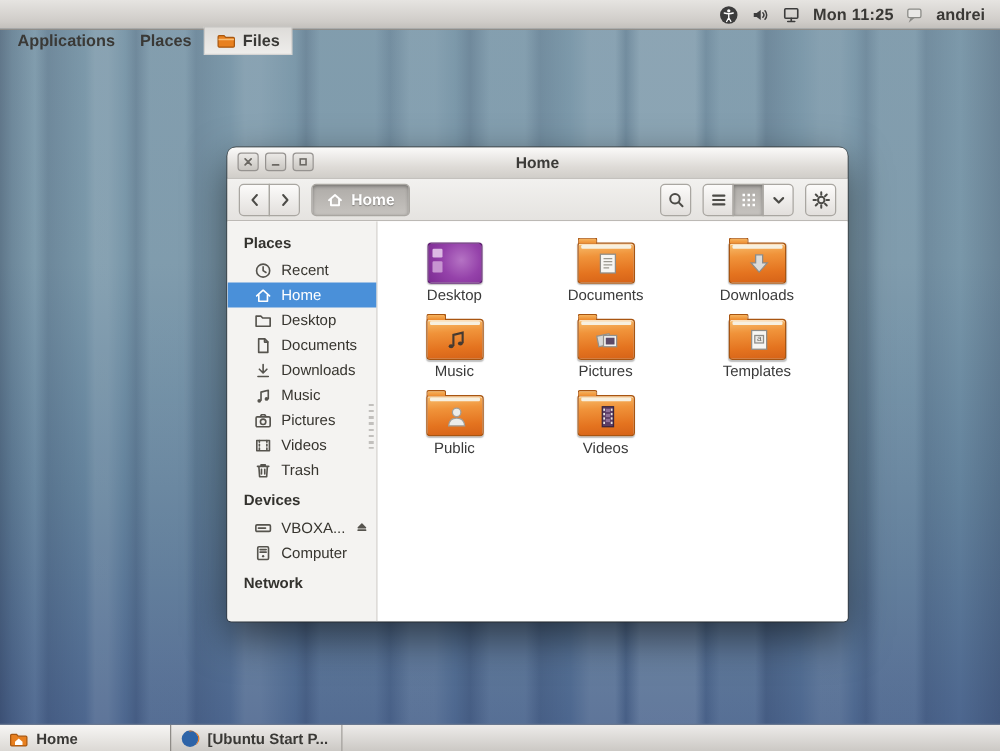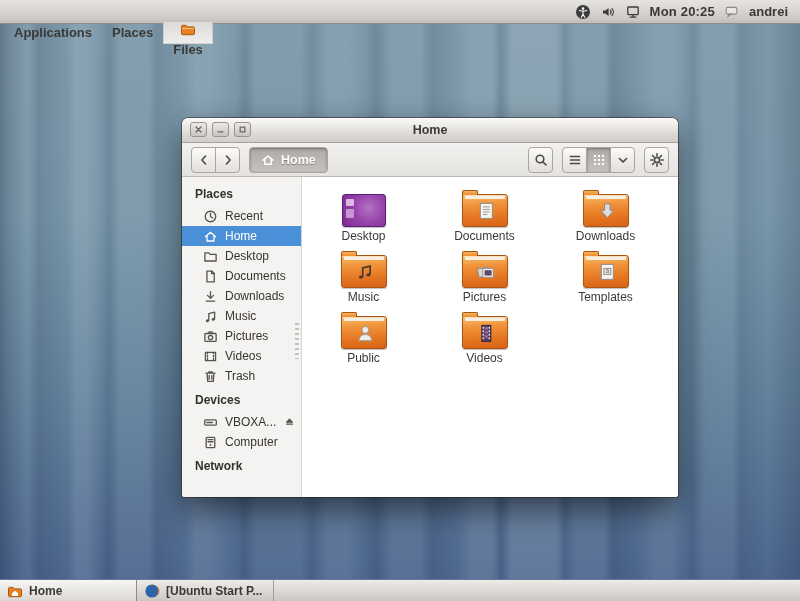--- a/index.html
+++ b/index.html
@@ -21,21 +21,21 @@
         rgba(255,255,255,.05) 88%,rgba(255,255,255,.05) 91.5%,rgba(0,0,30,.08) 92.6%,transparent 96%,
         rgba(0,0,25,.14) 100%),
       linear-gradient(180deg,#7d99aa 0%,#7997a9 35%,#63829c 65%,#4a638d 100%);
   }
   
   .top-panel{position:absolute;top:0;left:0;right:0;height:24px;display:flex;align-items:center;
     background:linear-gradient(#e6e4e1,#cfccc8 75%,#c2bfbb);border-bottom:1px solid #8f8d89;
     font-size:13px;font-weight:bold;color:#3a3936;box-sizing:border-box;z-index:50;}
   .panel-left{display:flex;align-items:center;height:100%;padding-left:4px;}
   .panel-menu{display:flex;align-items:center;gap:5px;height:100%;padding:0 10px;cursor:default;margin-top:41px;}
-  .panel-menu.active{background:linear-gradient(#dddbd8,#efeeec);box-shadow:inset 0 0 0 1px rgba(0,0,0,.10);flex-direction:column;}
+  .panel-menu.active{background:linear-gradient(#dddbd8,#efeeec);box-shadow:inset 0 0 0 1px rgba(0,0,0,.10);}
   .panel-right{margin-left:auto;display:flex;align-items:center;gap:9px;padding-right:12px;}
   .picon{display:inline-flex;width:16px;height:16px;}
   .panel-clock{letter-spacing:.2px;}
   
   .window{position:absolute;left:182px;top:118px;width:496px;height:379px;
     border-radius:7px 7px 3px 3px;background:#ebe9e7;
     box-shadow:0 12px 32px rgba(0,0,0,.55),0 0 0 1px rgba(55,55,52,.6);z-index:10;
     display:flex;flex-direction:column;}
   .titlebar{height:24px;flex:0 0 24px;position:relative;border-radius:6px 6px 0 0;
     background:linear-gradient(#fbfaf9,#dedbd7 65%,#d1cec9);border-bottom:1px solid #a5a29d;
@@ -145,21 +145,21 @@
               <path d="M10.3 6.2a2.6 2.6 0 010 3.6M12 4.6a5 5 0 010 6.8" stroke="#3c3c3c" stroke-width="1.2" fill="none" stroke-linecap="round"></path>
             </svg>
           </span>
           <span class="picon">
             <svg width="16" height="16" viewBox="0 0 16 16" fill="none" stroke="#3c3c3c" stroke-width="1.3" stroke-linecap="round">
               <rect x="2.8" y="3" width="10.4" height="7.6" rx="0.8"></rect>
               <path d="M8 10.6v2.4M5.2 13.2h5.6"></path>
             </svg>
           </span>
         </span>
-      <span class="panel-clock">Mon 20:25</span>
+      <span class="panel-clock">Mon 11:25</span>
       <span class="picon" id="user-icon">
           <svg width="15" height="15" viewBox="0 0 16 16">
             <rect x="2.4" y="3.6" width="11.2" height="7.2" rx="1.4" fill="#e9e8e6" stroke="#8a8a86" stroke-width="1.1"></rect>
             <path d="M5.4 10.8 4.4 13.4l3.2-2.6z" fill="#e9e8e6" stroke="#8a8a86" stroke-width="1.1"></path>
           </svg>
         </span>
       <span>andrei</span>
     </div>
   </div>
 

